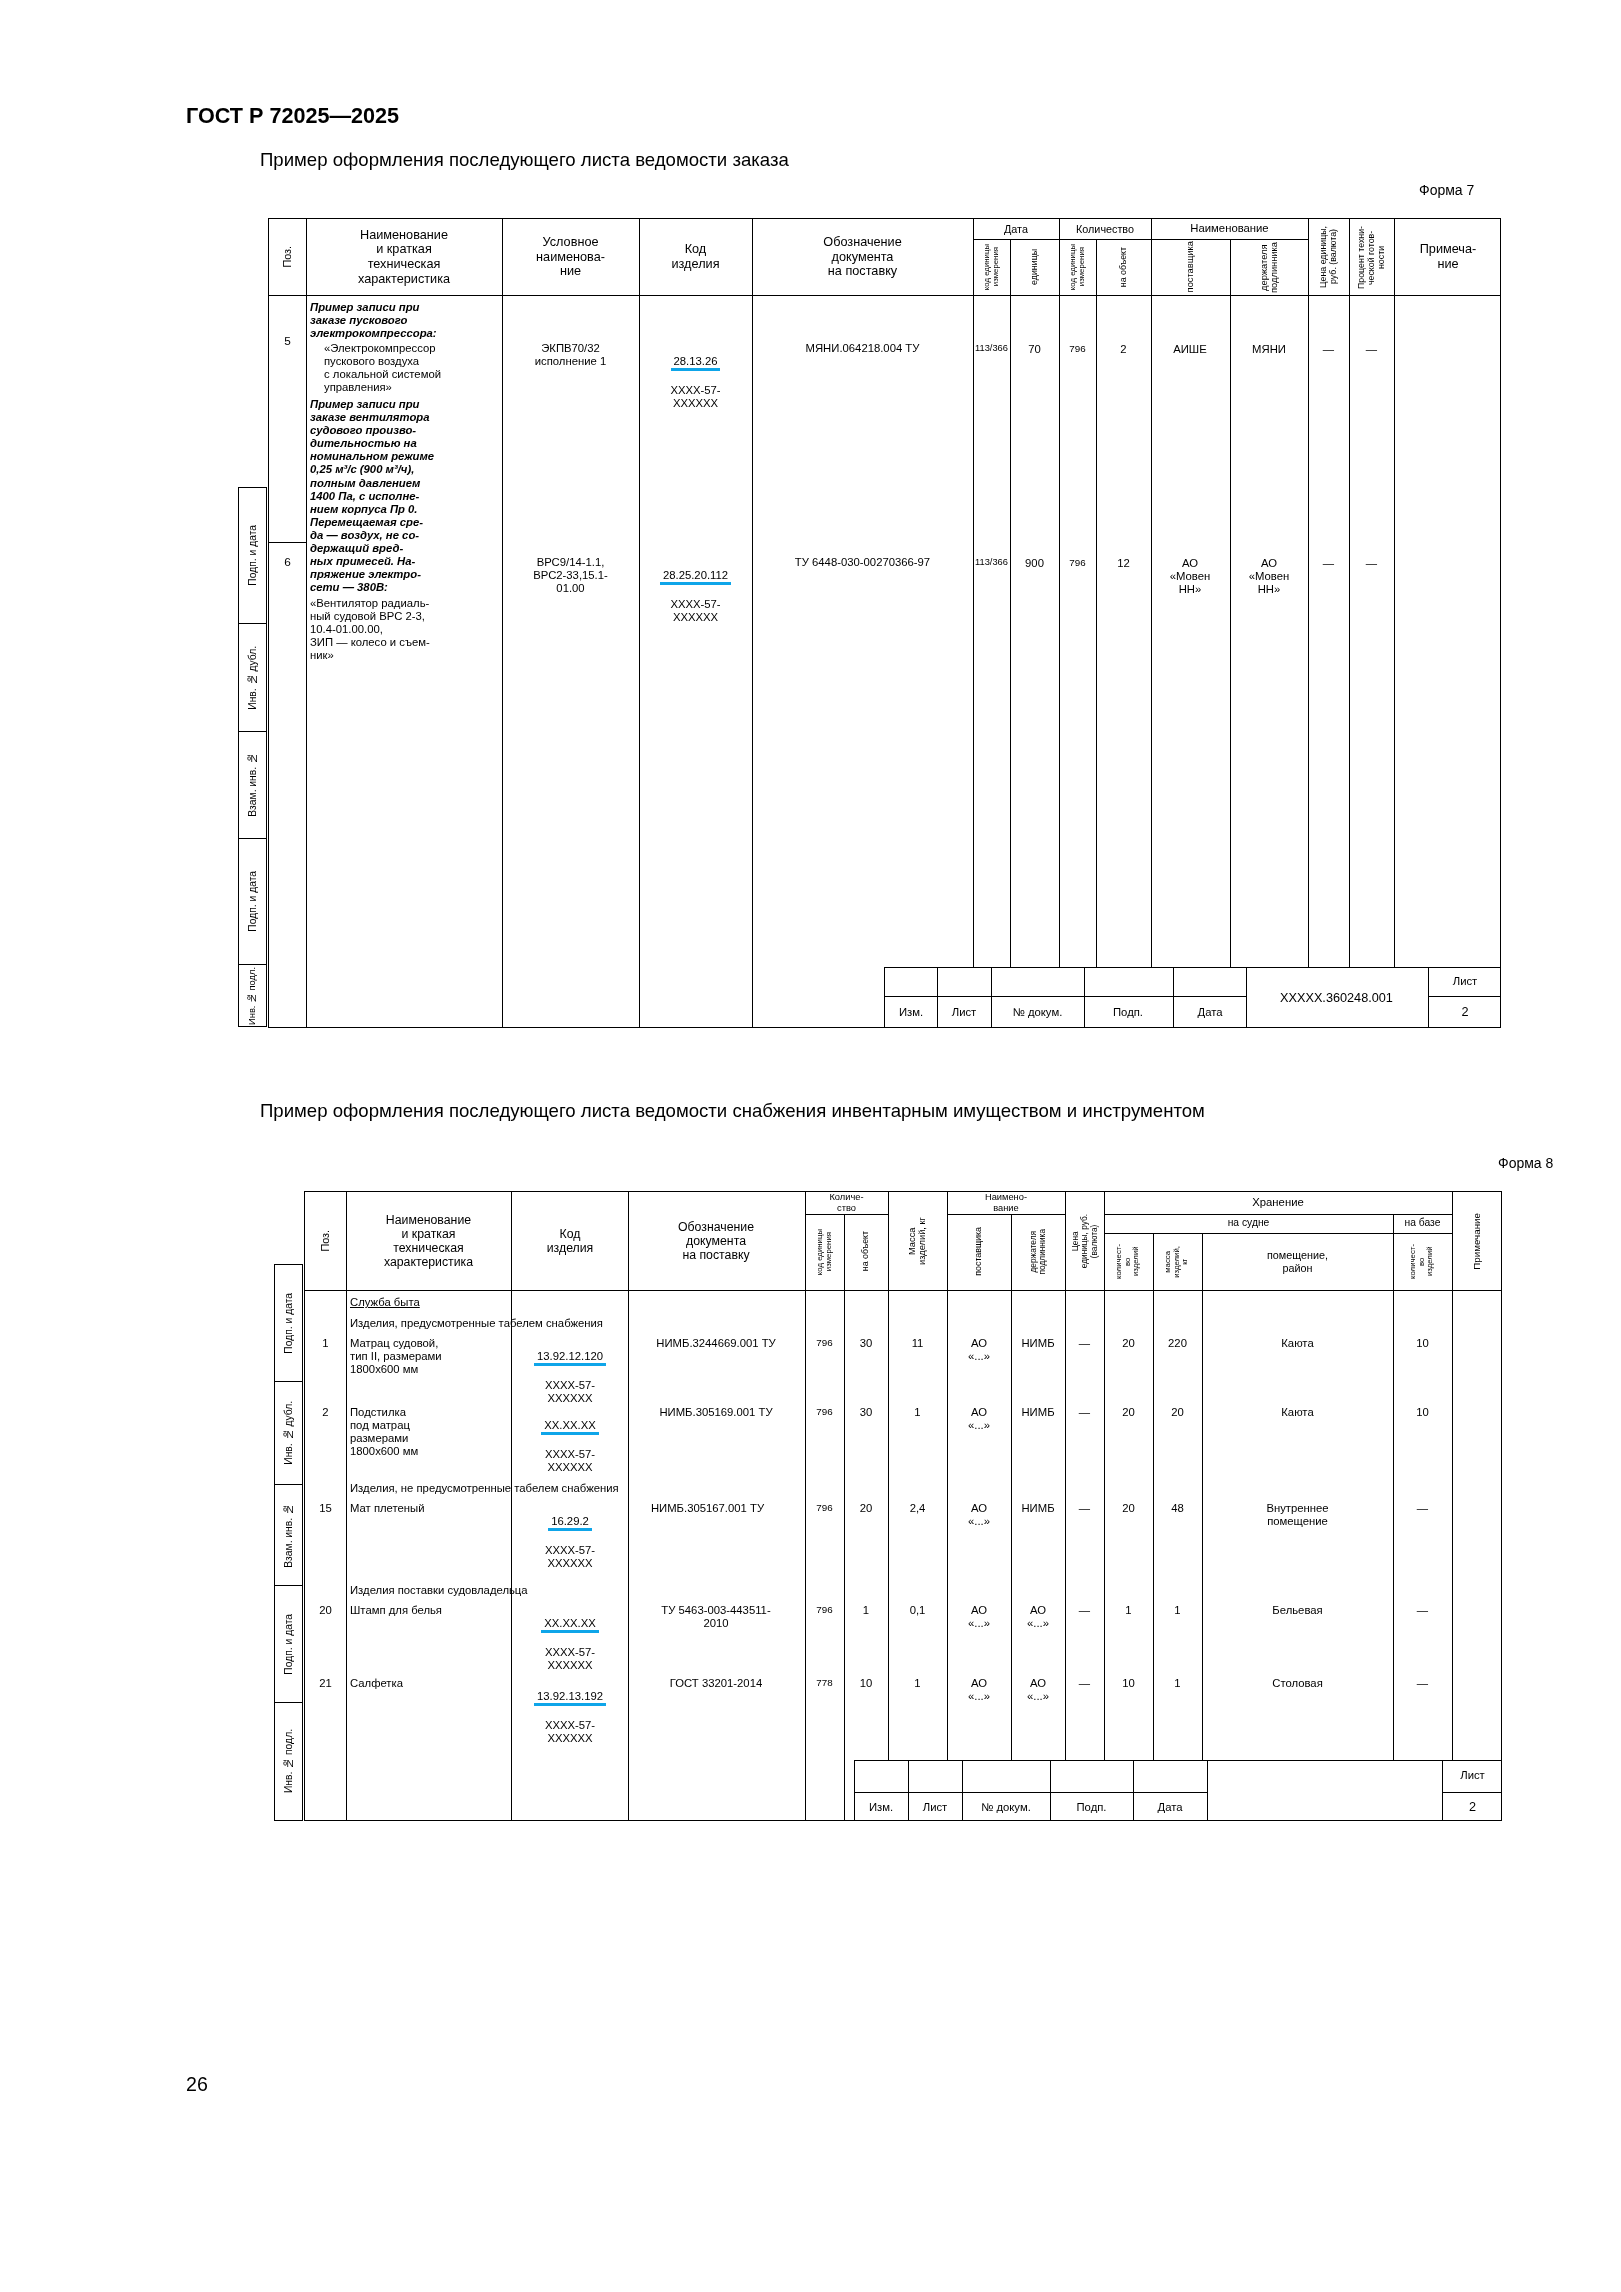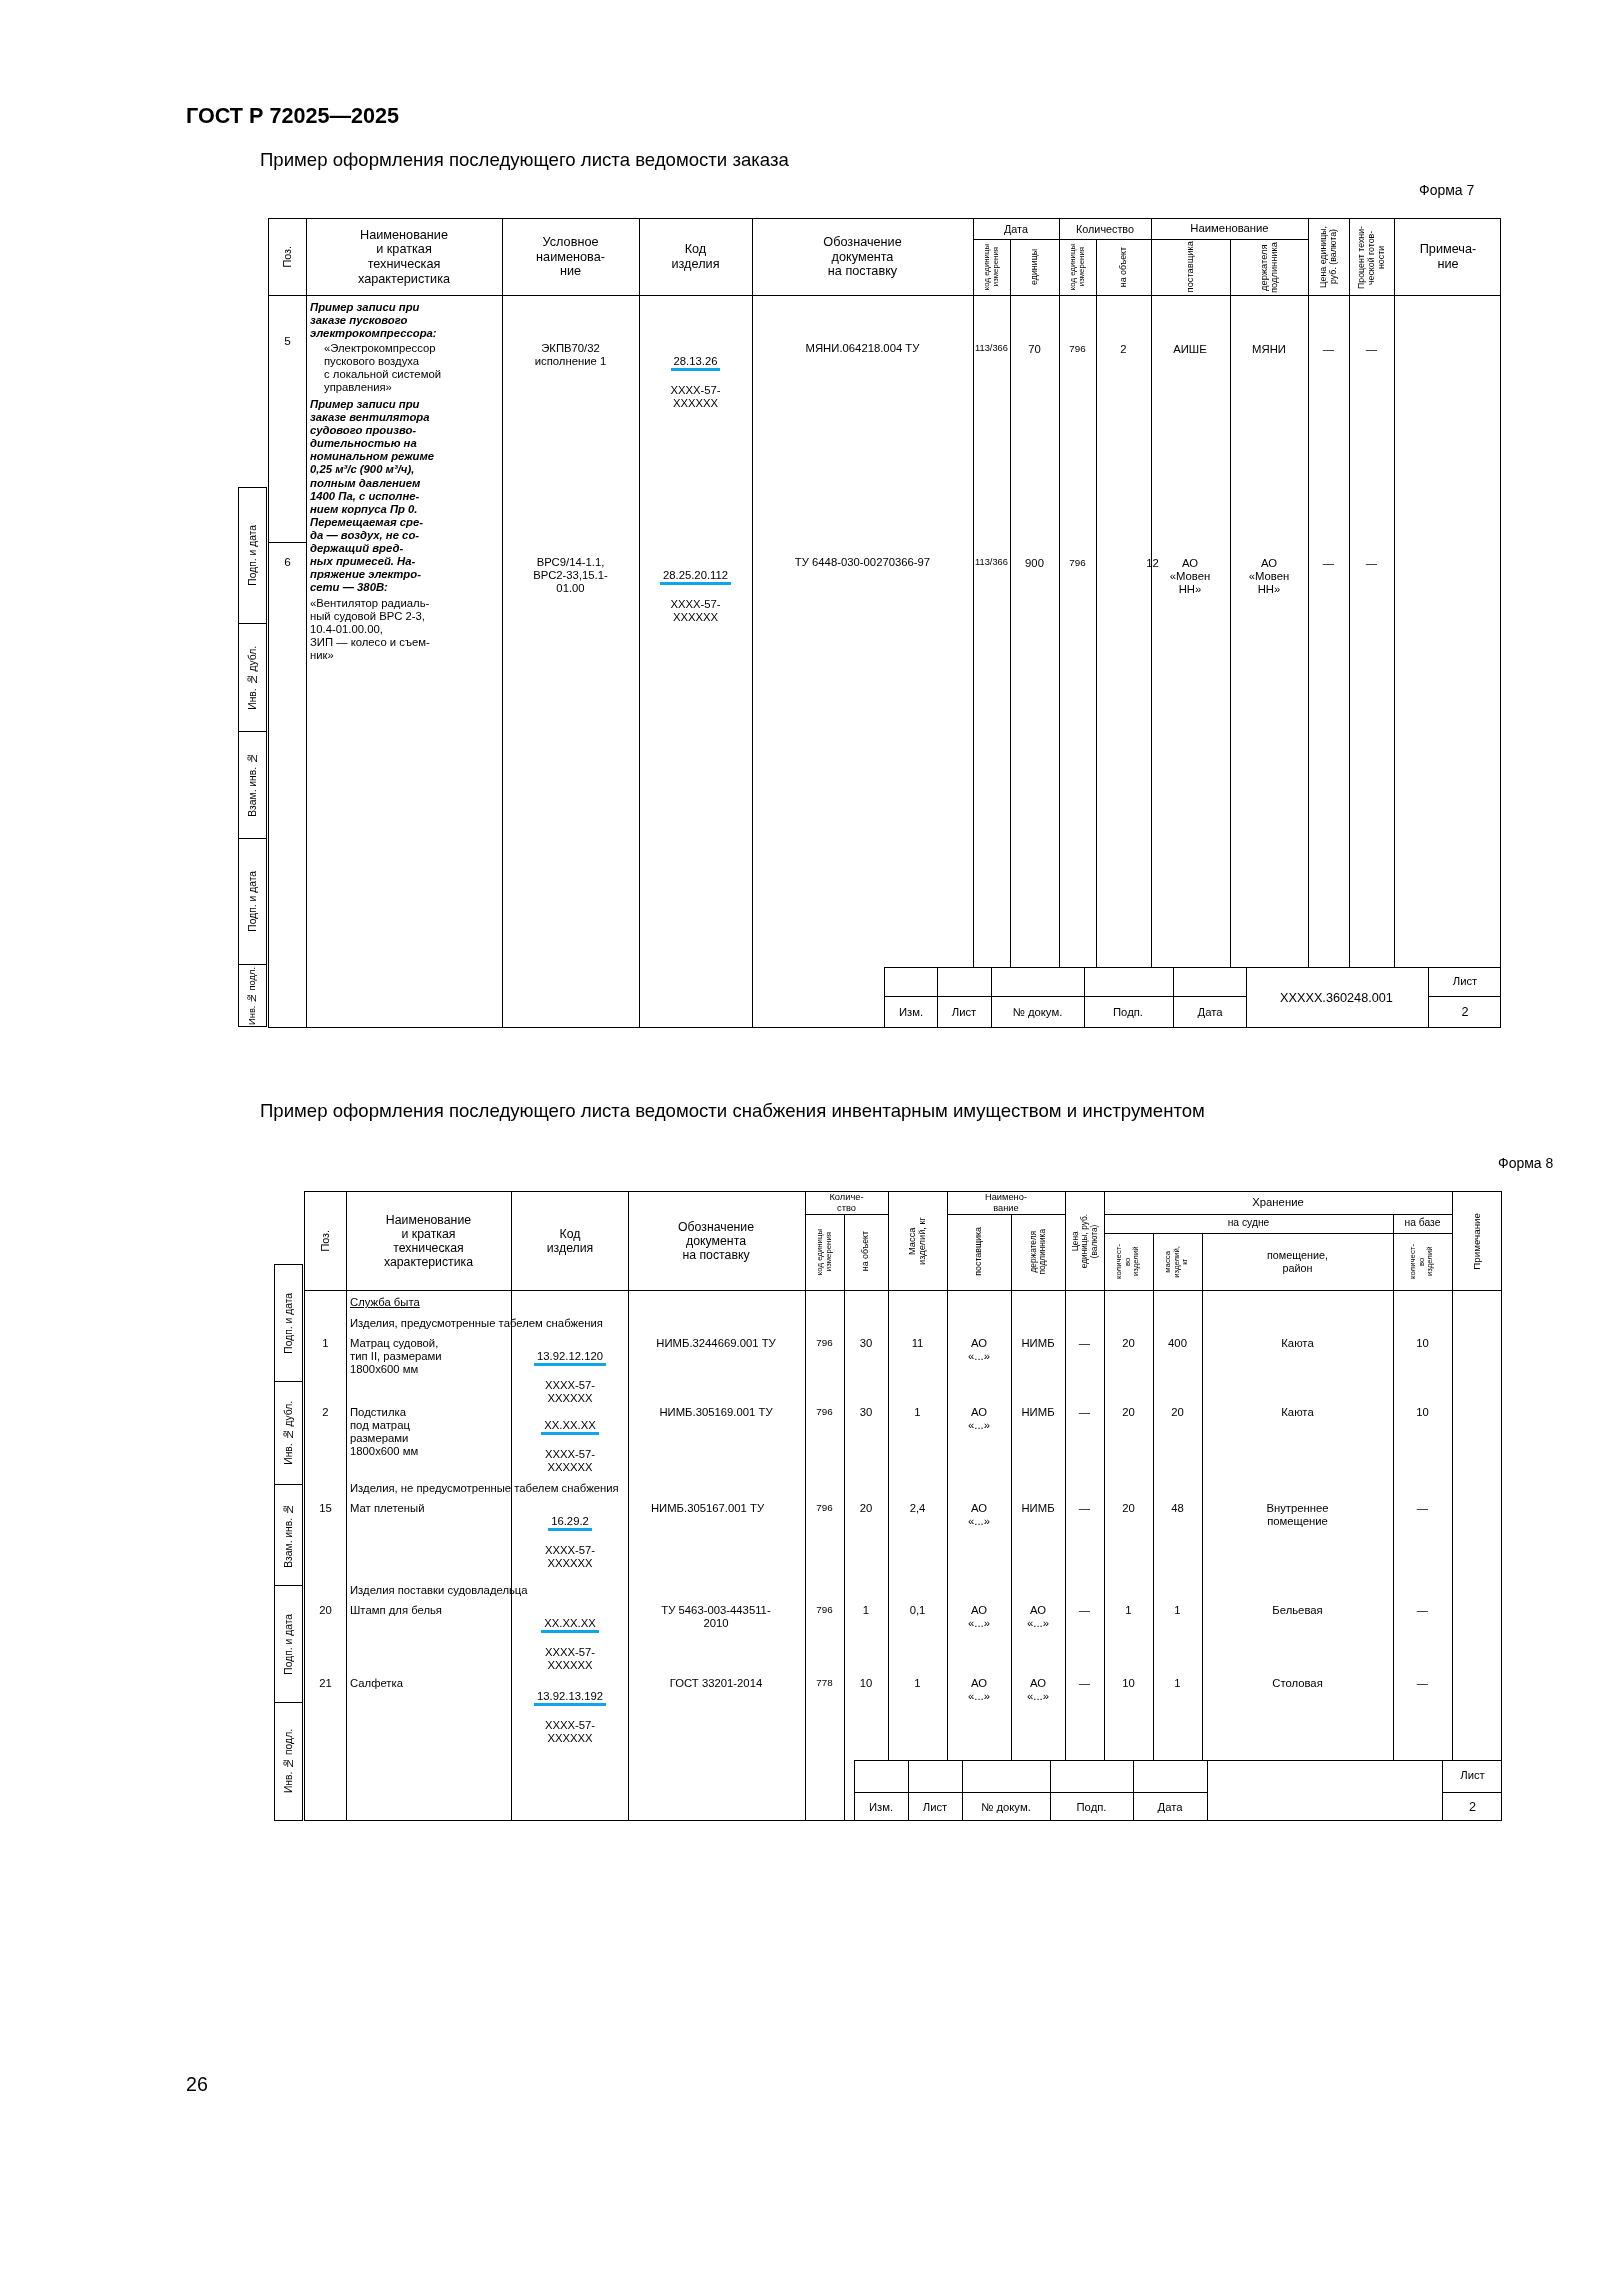--- a/index.html
+++ b/index.html
@@ -159,21 +159,21 @@
 01.00</div>
   <div class="t c" style="left:370px;top:337px;width:113px">
     <div><span class="cu">28.25.20.112</span></div>
     <div>ХХХХ-57-
 ХХХХХХ</div>
   </div>
   <div class="t c" style="left:483px;top:337px;width:221px">ТУ 6448-030-00270366-97</div>
   <div class="t c" style="left:704px;top:338px;width:37px;font-size:9.3px">113/366</div>
   <div class="t c" style="left:741px;top:338px;width:49px">900</div>
   <div class="t c" style="left:790px;top:338px;width:37px;font-size:9.8px">796</div>
-  <div class="t c" style="left:856px;top:338px;width:55px">12</div>
+  <div class="t c" style="left:827px;top:338px;width:55px">12</div>
   <div class="t c" style="left:882px;top:338px;width:78px">АО
 «Мовен
 НН»</div>
   <div class="t c" style="left:961px;top:338px;width:78px">АО
 «Мовен
 НН»</div>
   <div class="t c" style="left:1039px;top:338px;width:41px">—</div>
   <div class="t c" style="left:1080px;top:338px;width:45px">—</div>
 
   <div class="fc" style="left:615px;top:777px;width:54px;height:32px">Изм.</div>
@@ -298,21 +298,21 @@
   </div>
   <div class="t c" style="left:323px;top:145px;width:176px">НИМБ.3244669.001 ТУ</div>
   <div class="t c" style="left:500px;top:145px;width:39px;font-size:9.8px">796</div>
   <div class="t c" style="left:539px;top:145px;width:44px">30</div>
   <div class="t c" style="left:583px;top:145px;width:59px">11</div>
   <div class="t c" style="left:642px;top:145px;width:64px">АО
 «...»</div>
   <div class="t c" style="left:706px;top:145px;width:54px">НИМБ</div>
   <div class="t c" style="left:760px;top:145px;width:39px">—</div>
   <div class="t c" style="left:799px;top:145px;width:49px">20</div>
-  <div class="t c" style="left:848px;top:145px;width:49px">400</div>
+  <div class="t c" style="left:848px;top:145px;width:49px">220</div>
   <div class="t c" style="left:897px;top:145px;width:191px">Каюта</div>
   <div class="t c" style="left:1088px;top:145px;width:59px">10</div>
 
   <div class="t c" style="left:0;top:214px;width:41px">2</div>
   <div class="t" style="left:45px;top:214px;width:157px">Подстилка
 под матрац
 размерами
 1800х600 мм</div>
   <div class="t c" style="left:206px;top:214px;width:118px">
     <div><span class="cu">ХХ.ХХ.ХХ</span></div>

